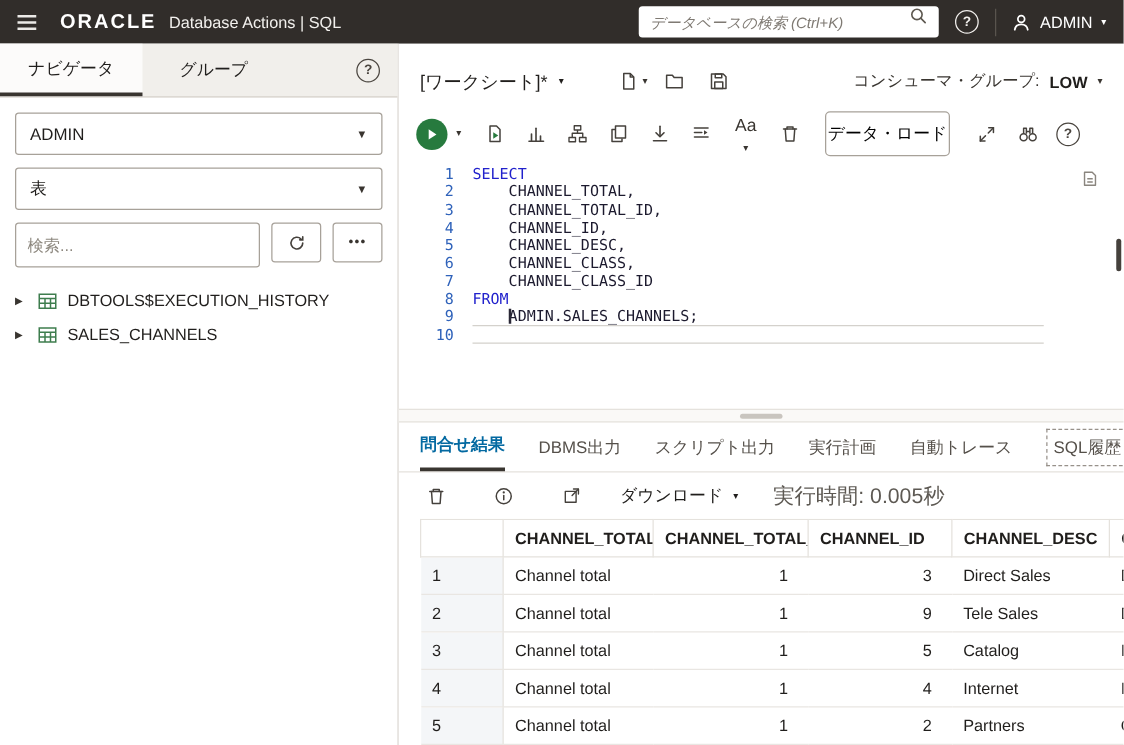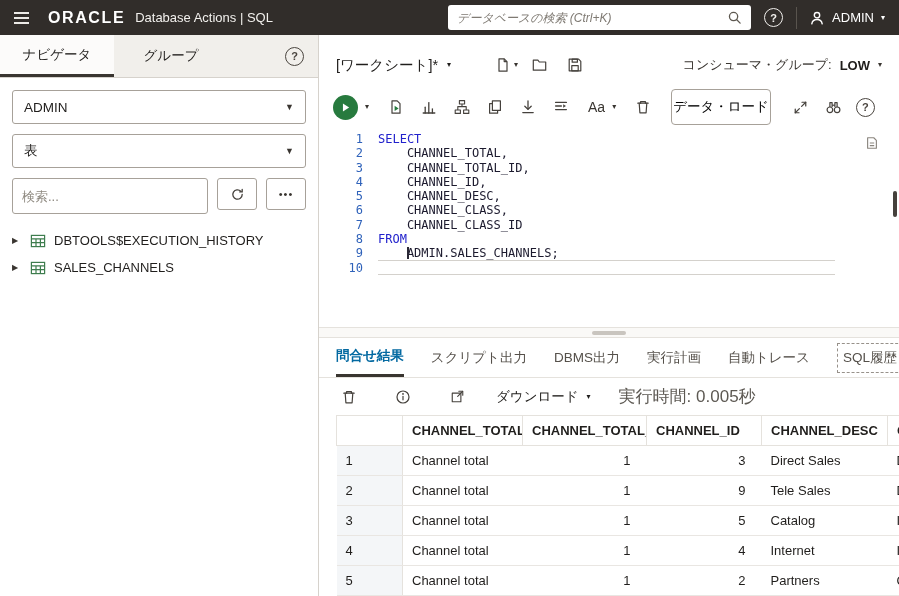--- a/index.html
+++ b/index.html
@@ -5,21 +5,21 @@
   * { margin:0; padding:0; box-sizing:border-box; }
   html,body { width:899px; height:596px; overflow:hidden; background:#fff;
     font-family:"Liberation Sans","DejaVu Sans",sans-serif; color:#201e1c; }
 
   
   .topbar { height:35px; background:#312d2a; display:flex; align-items:center; color:#fff; }
   .hamburger { width:42px; height:35px; display:flex; flex-direction:column; justify-content:center; align-items:center; gap:3px; cursor:pointer; }
   .hamburger i { width:15px; height:2px; background:#eceae7; display:block; }
   .logo { font-weight:bold; font-size:16px; letter-spacing:1.6px; margin-left:6px; }
   .app-title { font-size:13px; margin-left:10px; color:#f2f0ed; }
-  .hdr-search { margin-left:auto; width:303px; height:25px; background:#fff; border-radius:3px; display:flex; align-items:center; padding:0 9px; gap:6px; }
+  .hdr-search { margin-left:auto; width:240px; height:25px; background:#fff; border-radius:3px; display:flex; padding:0 9px; gap:6px; }
   .hdr-search input { border:none; outline:none; flex:1; min-width:0; font-size:12px; font-style:italic; background:transparent; font-family:inherit; color:#3f3b36; }
   .hdr-search input::placeholder { color:#7f7a73; font-style:italic; }
   .q-icon { width:19px; height:19px; border:1.5px solid currentColor; border-radius:50%; display:flex; align-items:center; justify-content:center; font-size:11px; font-weight:bold; cursor:pointer; flex:0 0 auto; }
   .topbar .q-icon { margin:0 13px; color:#f2f0ed; }
   .hdr-divider { width:1px; height:22px; background:#59544e; }
   .user-menu { display:flex; align-items:center; gap:7px; padding:0 14px 0 12px; font-size:13px; cursor:pointer; }
   .chev { font-size:8px; line-height:1; color:inherit; }
 
   
   .content { display:flex; height:561px; }
@@ -47,21 +47,21 @@
   .ws-title { display:flex; align-items:center; gap:9px; font-size:14.5px; cursor:pointer; }
   .bar1-icons { display:flex; align-items:center; gap:6px; margin-left:44px; }
   .icon-btn { width:30px; height:30px; display:flex; align-items:center; justify-content:center; cursor:pointer; border-radius:3px; }
   .combo-icon { display:flex; align-items:center; cursor:pointer; }
   .combo-icon .chev { margin-left:3px; color:#393530; }
   .consumer { margin-left:auto; display:flex; align-items:center; gap:8px; font-size:13px; color:#393530; }
   .consumer .val { font-weight:bold; color:#201e1c; }
   .ws-bar2 { height:44px; display:flex; align-items:center; padding:0 14px; gap:3px; }
   .run-btn { width:25px; height:25px; border-radius:50%; background:#277a3e; border:none; display:flex; align-items:center; justify-content:center; cursor:pointer; }
   .run-chev { font-size:8px; margin:0 9px 0 4px; cursor:pointer; color:#393530; }
-  .aa-btn { display:flex; align-items:center; gap:7px; font-size:14px; margin:0 9px; cursor:pointer; color:#393530; }
+  .aa-btn { display:flex; align-items:center; gap:7px; font-size:14px; margin:0 9px; cursor:pointer; color:#393530;flex-direction:column; }
   .data-load { border:1px solid #a7a199; background:#fff; border-radius:4px; padding:8px 1px; font-size:13.5px; font-family:inherit; cursor:pointer; margin:0 12px 0 10px; }
   .dark-q { color:#4a453f; margin-left:4px; }
 
   
   .editor { flex:1; position:relative; font-family:"DejaVu Sans Mono","Liberation Mono",monospace; font-size:12px; overflow:hidden; padding-top:3px; }
   .ed-line { display:flex; height:14.3px; line-height:14.3px; position:relative; }
   .ed-num { flex:0 0 59px; text-align:right; padding-right:15px; color:#2f62ba; user-select:none; }
   .ed-code { white-space:pre; color:#1c1a2e; }
   .ed-line.kw .ed-code { color:#2121cc; }
   .ed-line.underlined::after { content:""; position:absolute; left:59px; right:64px; bottom:0; border-bottom:1px solid #d4d1cc; }
@@ -337,22 +337,22 @@
       <div class="ed-vscroll"></div>
     </div>
 
     <div class="splitter">
         <div class="handle"></div>
       </div>
 
     <section class="results">
       <div class="res-tabs">
         <div class="res-tab active">問合せ結果</div>
+        <div class="res-tab">DBMS出力</div>
         <div class="res-tab">スクリプト出力</div>
-        <div class="res-tab">DBMS出力</div>
         <div class="res-tab">実行計画</div>
         <div class="res-tab">自動トレース</div>
         <div class="res-tab focus-dashed">SQL履歴</div>
 
       </div>
       <div class="res-toolbar">
         <div class="icon-btn">
           <svg class="ic" width="16" height="16" viewBox="0 0 16 16" fill="none" stroke="#45413c" stroke-width="1.2" stroke-linecap="round" stroke-linejoin="round">
               <path d="M2.8 4.2h10.4"></path>
               <path d="M5.6 4.2V2.6h4.8v1.6"></path>

